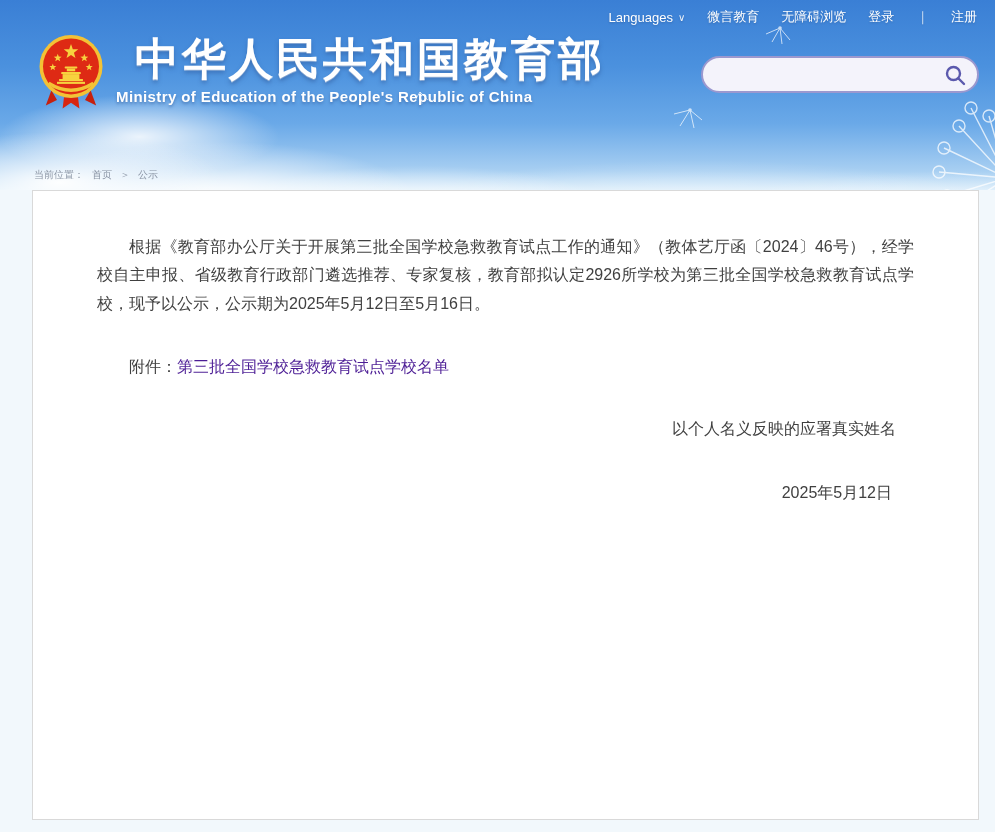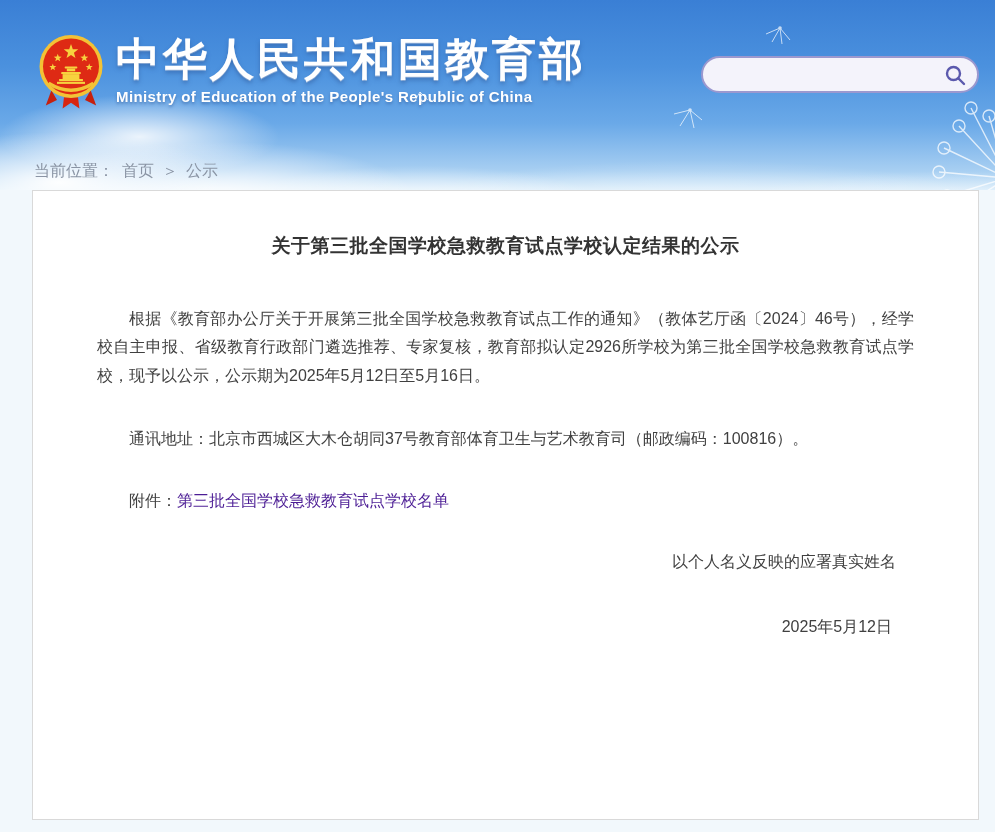--- a/index.html
+++ b/index.html
@@ -29,20 +29,21 @@
   .chevron { font-size:10px; opacity:.9; }
   .nav-sep { opacity:.85; }
 
   .brand { position:absolute; left:36px; top:32px; display:flex; align-items:flex-start; }
   .emblem { width:70px; height:80px; cursor:pointer; }
   .brand-text { margin-left:10px; padding-top:4px; }
   .title-cn {
     color:#ffffff; font-size:44px; font-weight:bold; letter-spacing:3px;
     text-shadow:0 3px 4px rgba(45,85,150,.55), 0 1px 0 rgba(255,255,255,.6);
     line-height:1.05;
+    margin-left:19px;
   }
   .title-en {
     margin-top:6px; color:#ffffff; font-size:15px; font-weight:bold; letter-spacing:.4px;
     text-shadow:0 2px 3px rgba(45,85,150,.55);
   }
 
   .search-pill {
     position:absolute; top:56px; right:16px; width:278px; height:37px;
     background:#f4f3fb; border:2px solid #9b98cf; border-radius:19px;
     display:flex; align-items:center; padding:0 10px 0 16px;
@@ -50,21 +51,21 @@
   .search-pill input {
     flex:1; border:none; outline:none; background:transparent;
     font-size:14px; color:#333; font-family:inherit;
   }
   .search-btn { width:24px; height:24px; cursor:pointer; flex:0 0 auto; }
 
   .dandelion { position:absolute; right:-14px; top:86px; pointer-events:none; }
   .seeds { position:absolute; left:0; top:0; width:995px; height:190px; pointer-events:none; }
 
   .breadcrumb {
-    position:absolute; left:34px; bottom:8px; font-size:16px; color:#8a94a4;
+    position:absolute; left:34px; bottom:8px; font-size:10px; color:#8a94a4;
     display:flex; align-items:flex-end; gap:8px;
   }
   .breadcrumb a { color:#8a94a4; text-decoration:none; cursor:pointer; }
 
   
   .panel {
     position:relative; margin:0 16px 6px 32px; width:947px; min-height:630px;
     background:#ffffff; border:1px solid #d9d9d9;
     padding:42px 64px 24px 64px;
   }
@@ -100,20 +101,31 @@
   <svg class="seeds" viewBox="0 0 995 190">
     <g stroke="#ffffff" stroke-width="1" opacity="0.7" fill="none">
       <path d="M780 28 l-8 14 M780 28 l2 16 M780 28 l10 12 M780 28 l-14 6"></path>
       <circle cx="780" cy="28" r="1.8" fill="#fff" stroke="none"></circle>
       <path d="M690 110 l-10 16 M690 110 l4 18 M690 110 l12 10 M690 110 l-16 4"></path>
       <circle cx="690" cy="110" r="1.8" fill="#fff" stroke="none"></circle>
       <path d="M420 92 l-6 10 M420 92 l8 8 M420 92 l2 12"></path>
     </g>
   </svg>
 
+  <div class="top-nav">
+    <a class="lang">
+      <span>Languages</span>
+      <span class="chevron">∨</span>
+    </a>
+    <a>微言教育</a>
+    <a>无障碍浏览</a>
+    <a>登录</a>
+    <span class="nav-sep">｜</span>
+    <a>注册</a>
+  </div>
 
   <div class="brand">
     <svg class="emblem" viewBox="0 0 100 112">
 
       <path d="M22 82 L14 104 L30 96 Z" fill="#c6200e"></path>
       <path d="M78 82 L86 104 L70 96 Z" fill="#c6200e"></path>
       <path d="M40 92 L38 108 L50 100 L62 108 L60 92 Z" fill="#d8250f"></path>
 
       <circle cx="50" cy="48" r="45" fill="#f3c235"></circle>
       <circle cx="50" cy="48" r="40" fill="#de2a14"></circle>
@@ -153,26 +165,24 @@
 
   <div class="breadcrumb">
     <span>当前位置：</span>
     <a>首页</a>
     <span>＞</span>
     <a>公示</a>
   </div>
 </div>
 
 <div class="panel">
-  <h1 class="doc-title">关于第三批全国学校急救教育试点学校认定结果的公示</h1>
 
   <div class="doc-body">
     <p class="para">根据《教育部办公厅关于开展第三批全国学校急救教育试点工作的通知》（教体艺厅函〔2024〕46号），经学校自主申报、省级教育行政部门遴选推荐、专家复核，教育部拟认定2926所学校为第三批全国学校急救教育试点学校，现予以公示，公示期为2025年5月12日至5月16日。</p>
 
-    <p class="line">通讯地址：北京市西城区大木仓胡同37号教育部体育卫生与艺术教育司（邮政编码：100816）。</p>
 
     <p class="line">
       <span>附件：</span><a class="attach-link">第三批全国学校急救教育试点学校名单</a>
     </p>
 
     <p class="sign">以个人名义反映的应署真实姓名</p>
     <p class="date">2025年5月12日</p>
   </div>
 </div>
 

